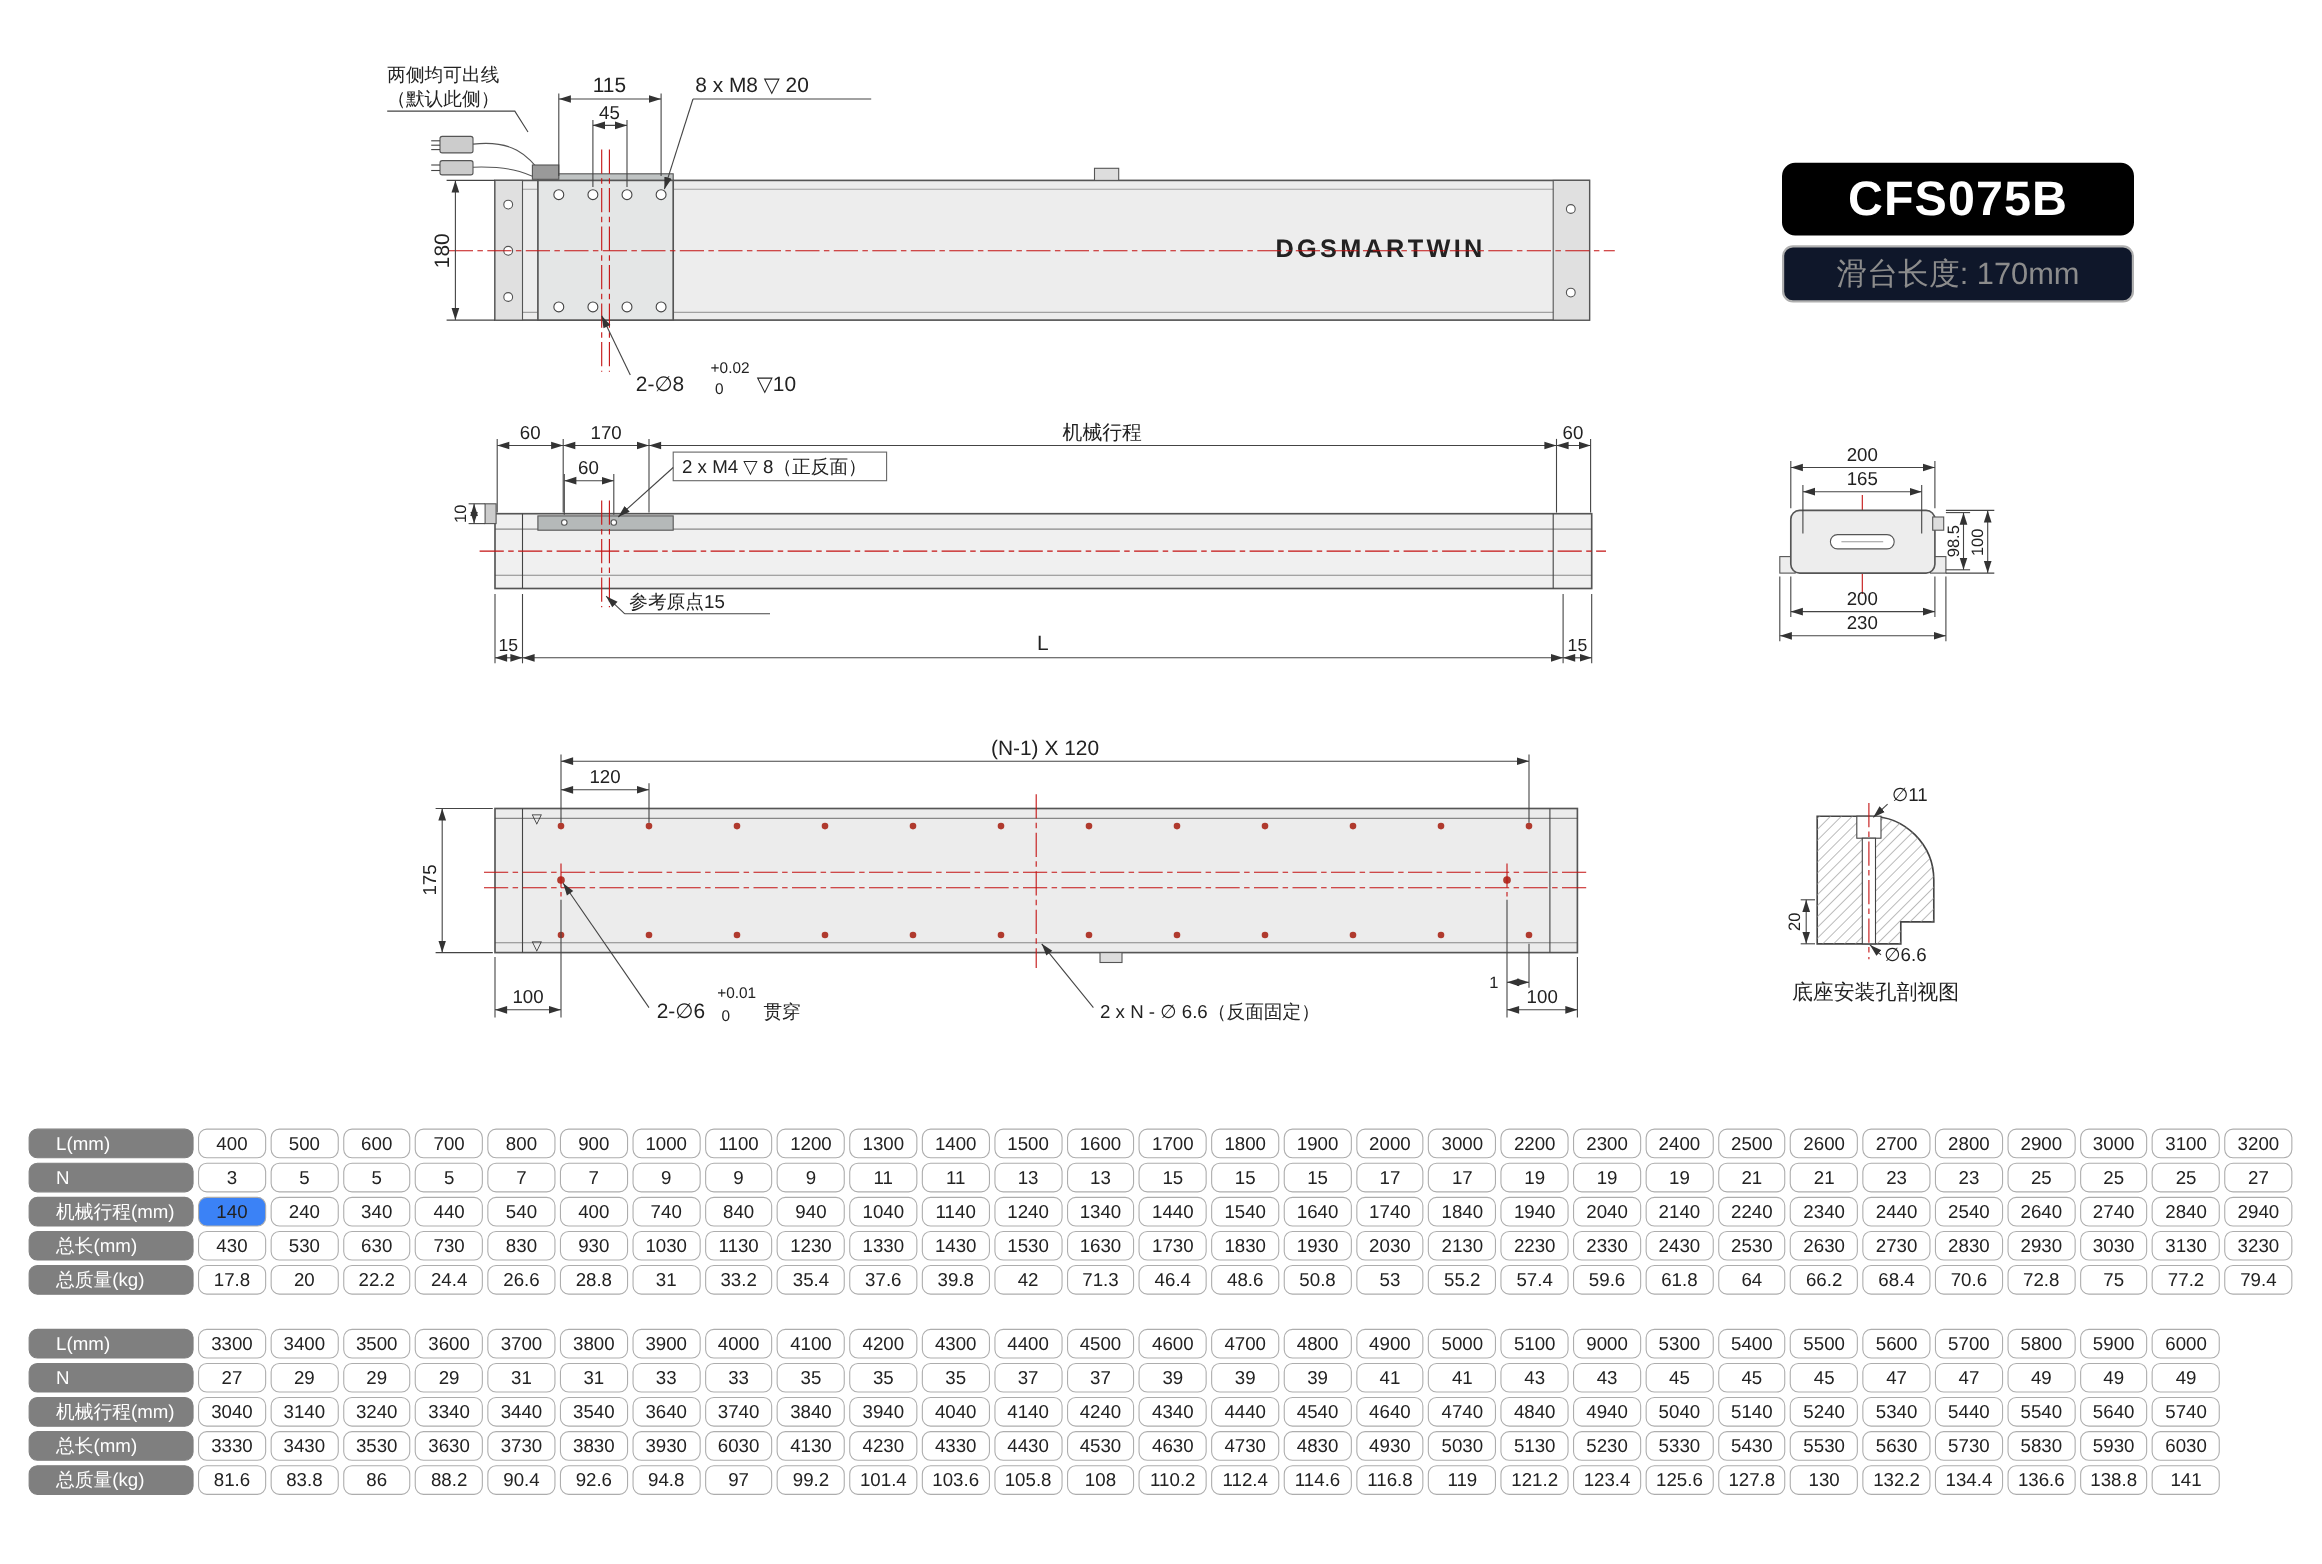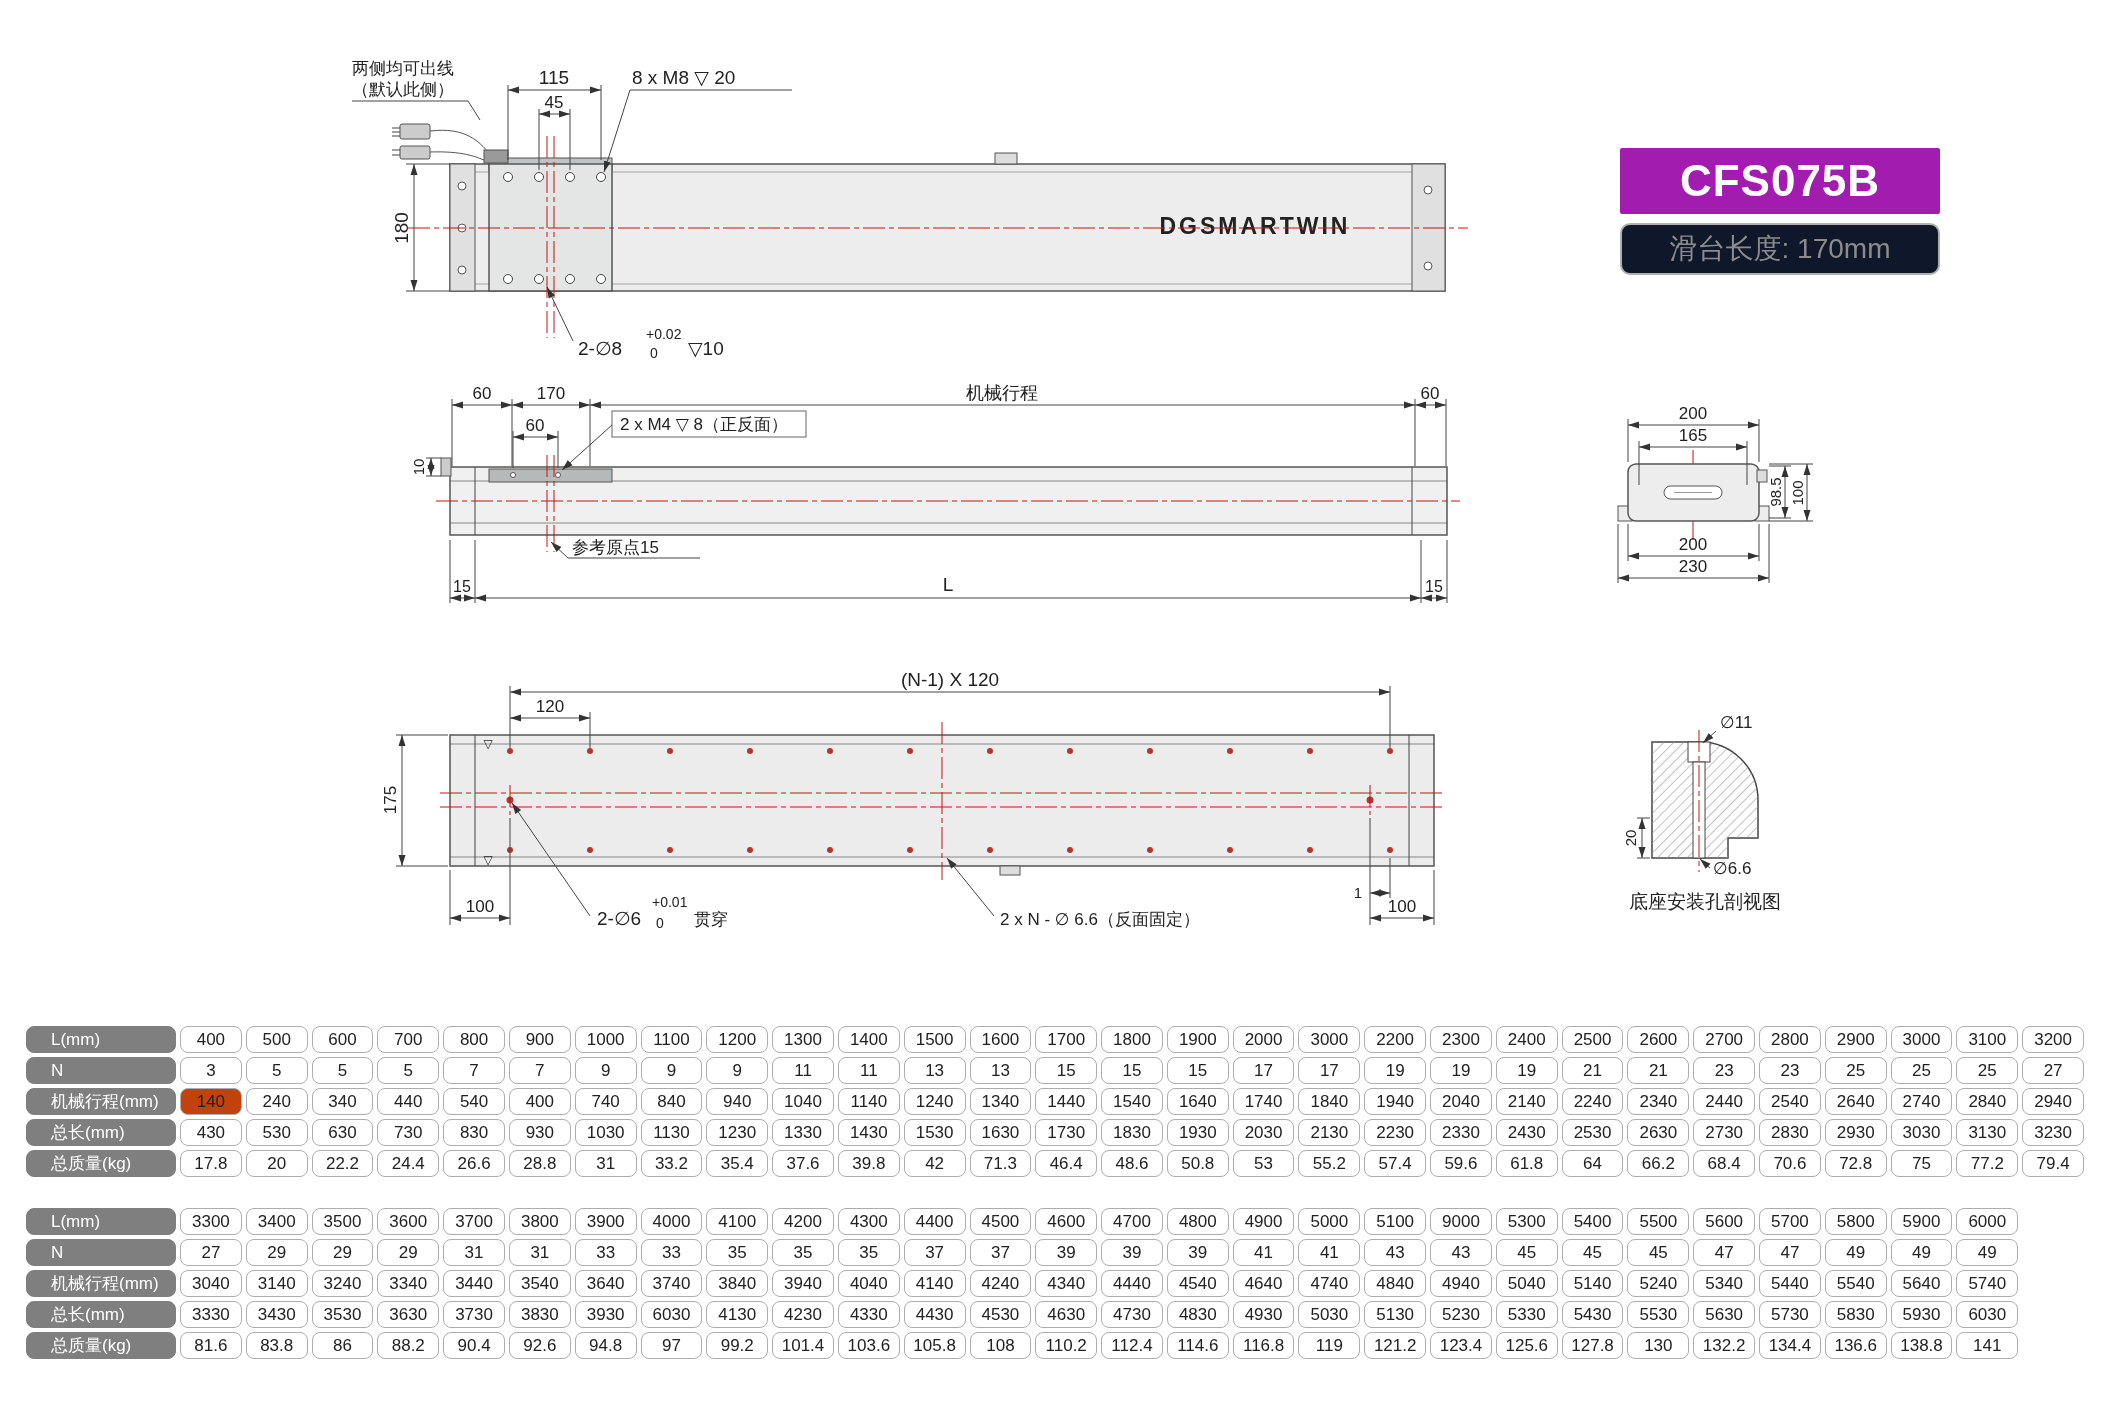--- a/index.html
+++ b/index.html
@@ -6,36 +6,36 @@
   html,body { background:#fff; }
   body { width:2111px; height:1422px; font-family:"Liberation Sans","DejaVu Sans",sans-serif; }
   .page { position:relative; width:2111px; height:1422px; background:#fff; overflow:hidden; }
 
   svg text { font-family:"Liberation Sans","DejaVu Sans",sans-serif; fill:#222; }
   .dl { stroke:#444; stroke-width:1; fill:none; }
   .ol { stroke:#555; stroke-width:1.5; }
   .cl { stroke:#c41212; stroke-width:1; fill:none; stroke-dasharray:22 4 5 4; }
 
   .titleblock { position:absolute; left:1620px; top:148px; width:320px; }
-  .model-box { background:#a21caf; color:#fff; border-radius:2px; height:66px;
+  .model-box { background:#000000; color:#fff; border-radius:12px; height:66px;
     display:flex; align-items:center; justify-content:center;
     font-size:44px; font-weight:bold; letter-spacing:1px; }
   .subtitle-box { margin-top:9px; background:#0f172a; border:2px solid #b0b0b0; border-radius:10px;
     height:52px; display:flex; align-items:center; justify-content:center;
     font-size:28px; color:#8c8c8c; }
 
   .spec-table { position:absolute; left:26px; width:2058px; display:grid;
     grid-template-columns:150px repeat(29, 1fr); gap:4px; }
   #table-0 { top:1026px; }
   #table-1 { top:1208px; }
   .spec-table .cell { height:27px; line-height:25px; border:1px solid #adadad; border-radius:8px;
     text-align:center; font-size:17px; color:#222; background:#fff; overflow:hidden; white-space:nowrap; }
   .spec-table .cell.label { background:#7f7f7f; border-color:#7f7f7f; color:#fff;
     text-align:left; padding-left:24px; }
-  .spec-table .cell.hl { background:#c2410c; }
+  .spec-table .cell.hl { background:#3b82f6; }
   .spec-table .cell.empty { visibility:hidden; }
 </style>
 </head>
 <body>
 
 <div class="page">
 
   <div class="titleblock">
     <div class="model-box">
       <span>CFS075B</span>

